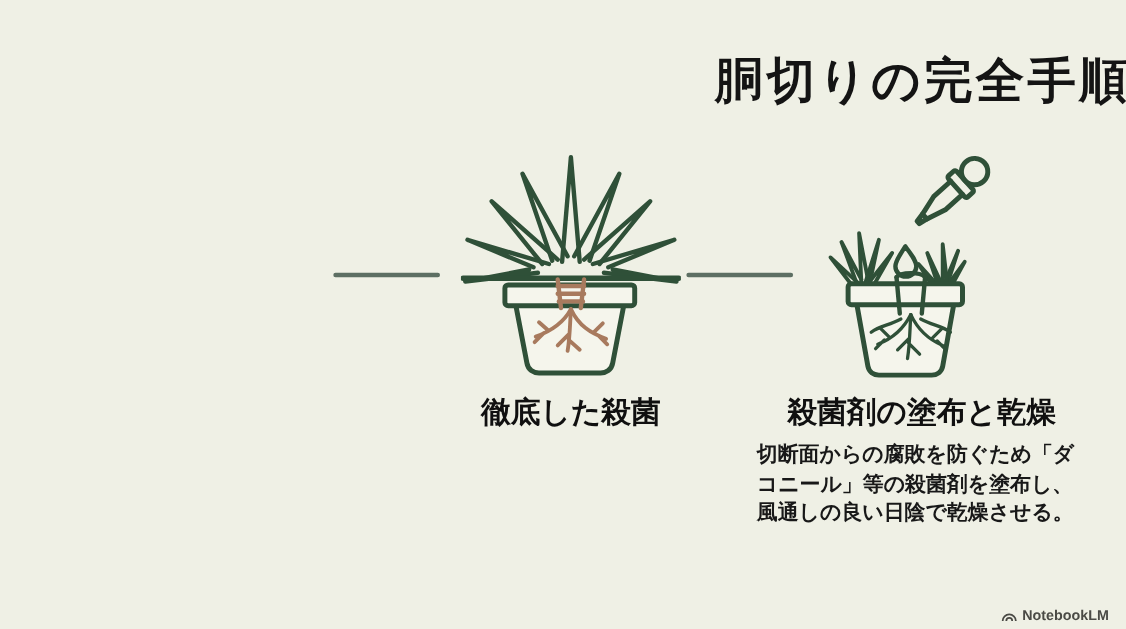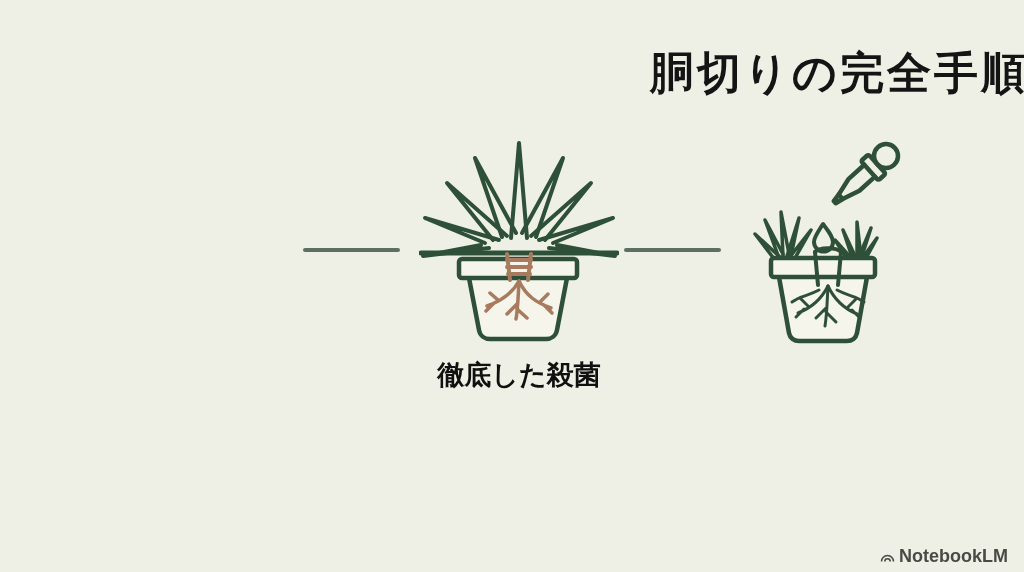--- a/index.html
+++ b/index.html
@@ -35,21 +35,21 @@
   }
   .connector-1{left:303px;width:97px;}
   .connector-2{left:624px;width:97px;}
   .footer-note{
     position:absolute;top:512px;left:0;width:100%;margin:0;
     text-align:center;font-size:20px;font-weight:700;color:#141414;
   }
   .watermark{
     position:absolute;right:16px;bottom:5px;
     display:flex;align-items:center;gap:4px;
-    font-size:18px;font-weight:600;color:#4a4a45;
+    font-size:13px;font-weight:600;color:#4a4a45;
   }
   svg{display:block;}
   .stroke-g{stroke:#2f5038;fill:none;stroke-linecap:round;stroke-linejoin:round;}
   .stroke-b{stroke:#a87a5e;fill:none;stroke-linecap:round;stroke-linejoin:round;}
   .fill-pot{fill:#f5f5ec;}
 </style>
 </head>
 <body>
 
 <div class="canvas">
@@ -128,20 +128,24 @@
         </g>
         <g class="stroke-g" stroke-width="3">
           <path d="M85 148 C78 162 68 170 55 175 M65 168 L57 160 M61 171 L53 179"></path>
           <path d="M85 148 C92 163 102 171 114 176 M105 169 L113 161 M109 172 L117 180"></path>
           <path d="M85 148 C84 165 84 176 82 188 M83 170 L73 180 M83 174 L93 184"></path>
           <path d="M76 152 C65 158 57 158 49 164"></path>
           <path d="M94 152 C105 158 113 158 121 164"></path>
         </g>
       </svg>
     </div>
+    <h2 class="step-heading">殺菌剤の塗布と乾燥</h2>
+    <p class="step-desc">切断面からの腐敗を防ぐため「ダ
+コニール」等の殺菌剤を塗布し、
+風通しの良い日陰で乾燥させる。</p>
   </div>
 
 
   <div class="watermark">
     <svg width="15" height="12" viewBox="0 0 15 12">
       <path d="M1.5 10.5 A6 6 0 0 1 13.5 10.5" fill="none" stroke="#4a4a45" stroke-width="1.6"></path>
       <path d="M4.8 10.5 A2.7 2.7 0 0 1 10.2 10.5" fill="none" stroke="#4a4a45" stroke-width="1.6"></path>
     </svg>
     <span>NotebookLM</span>
   </div>

